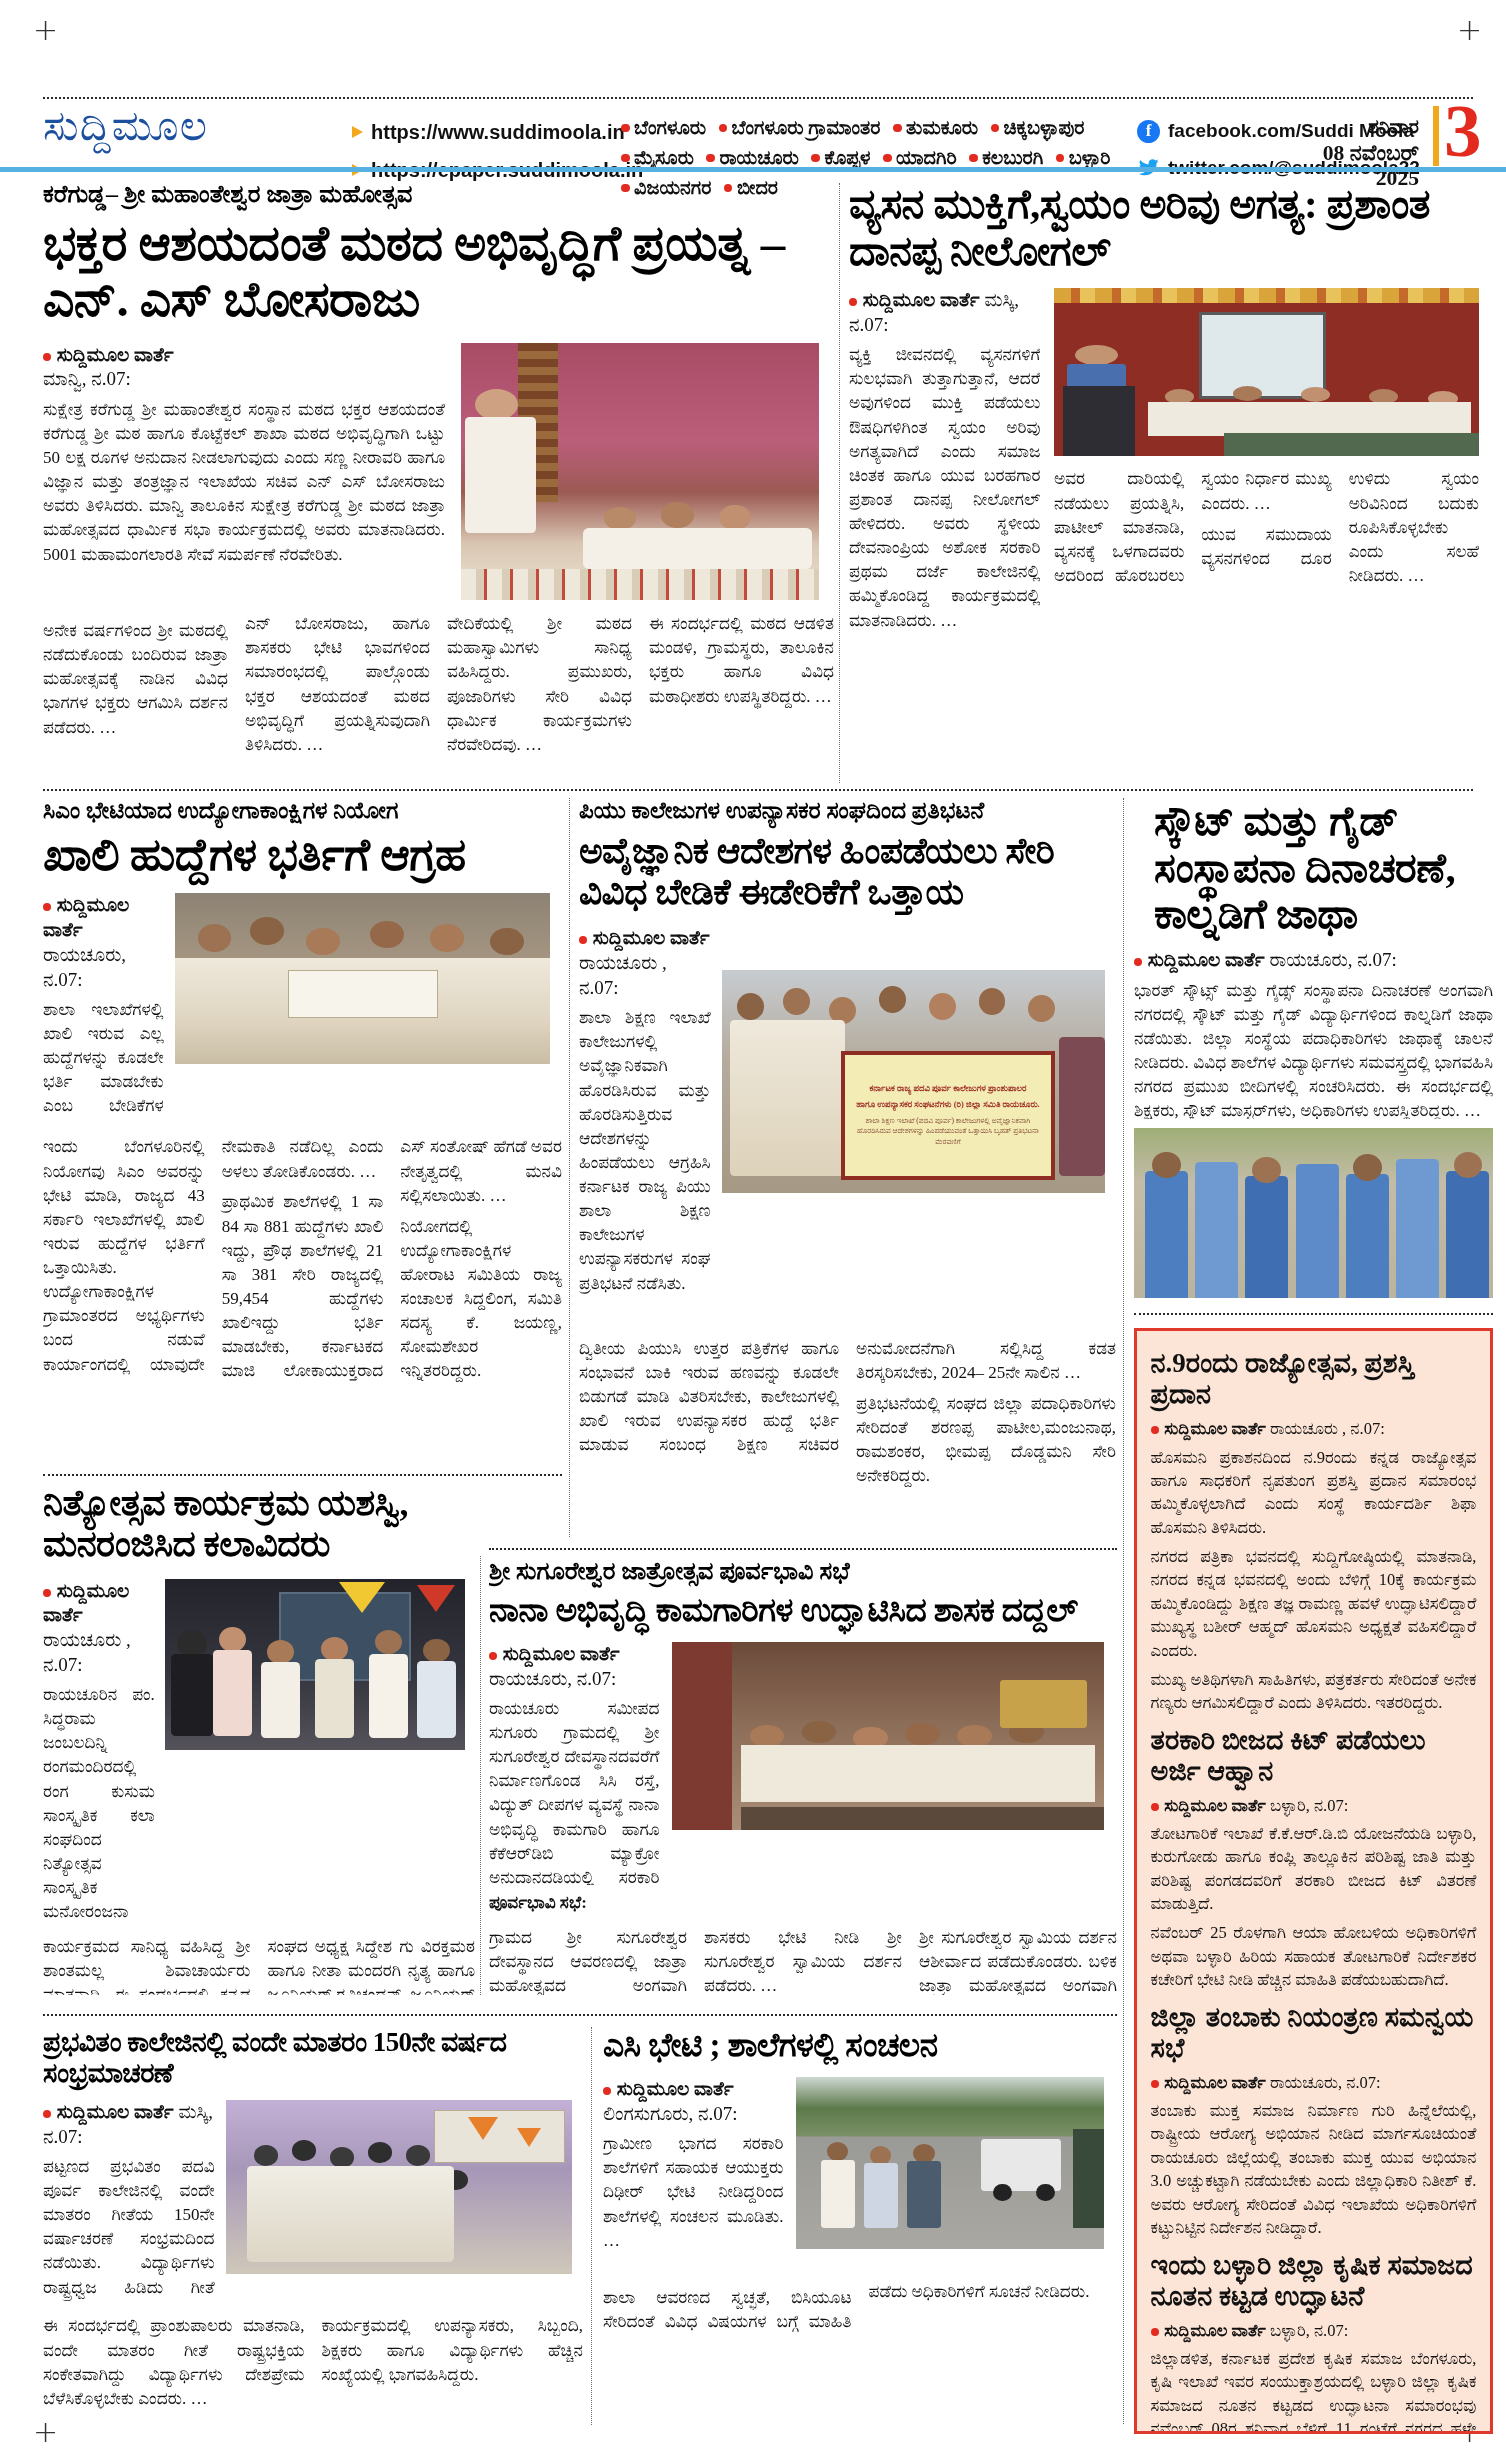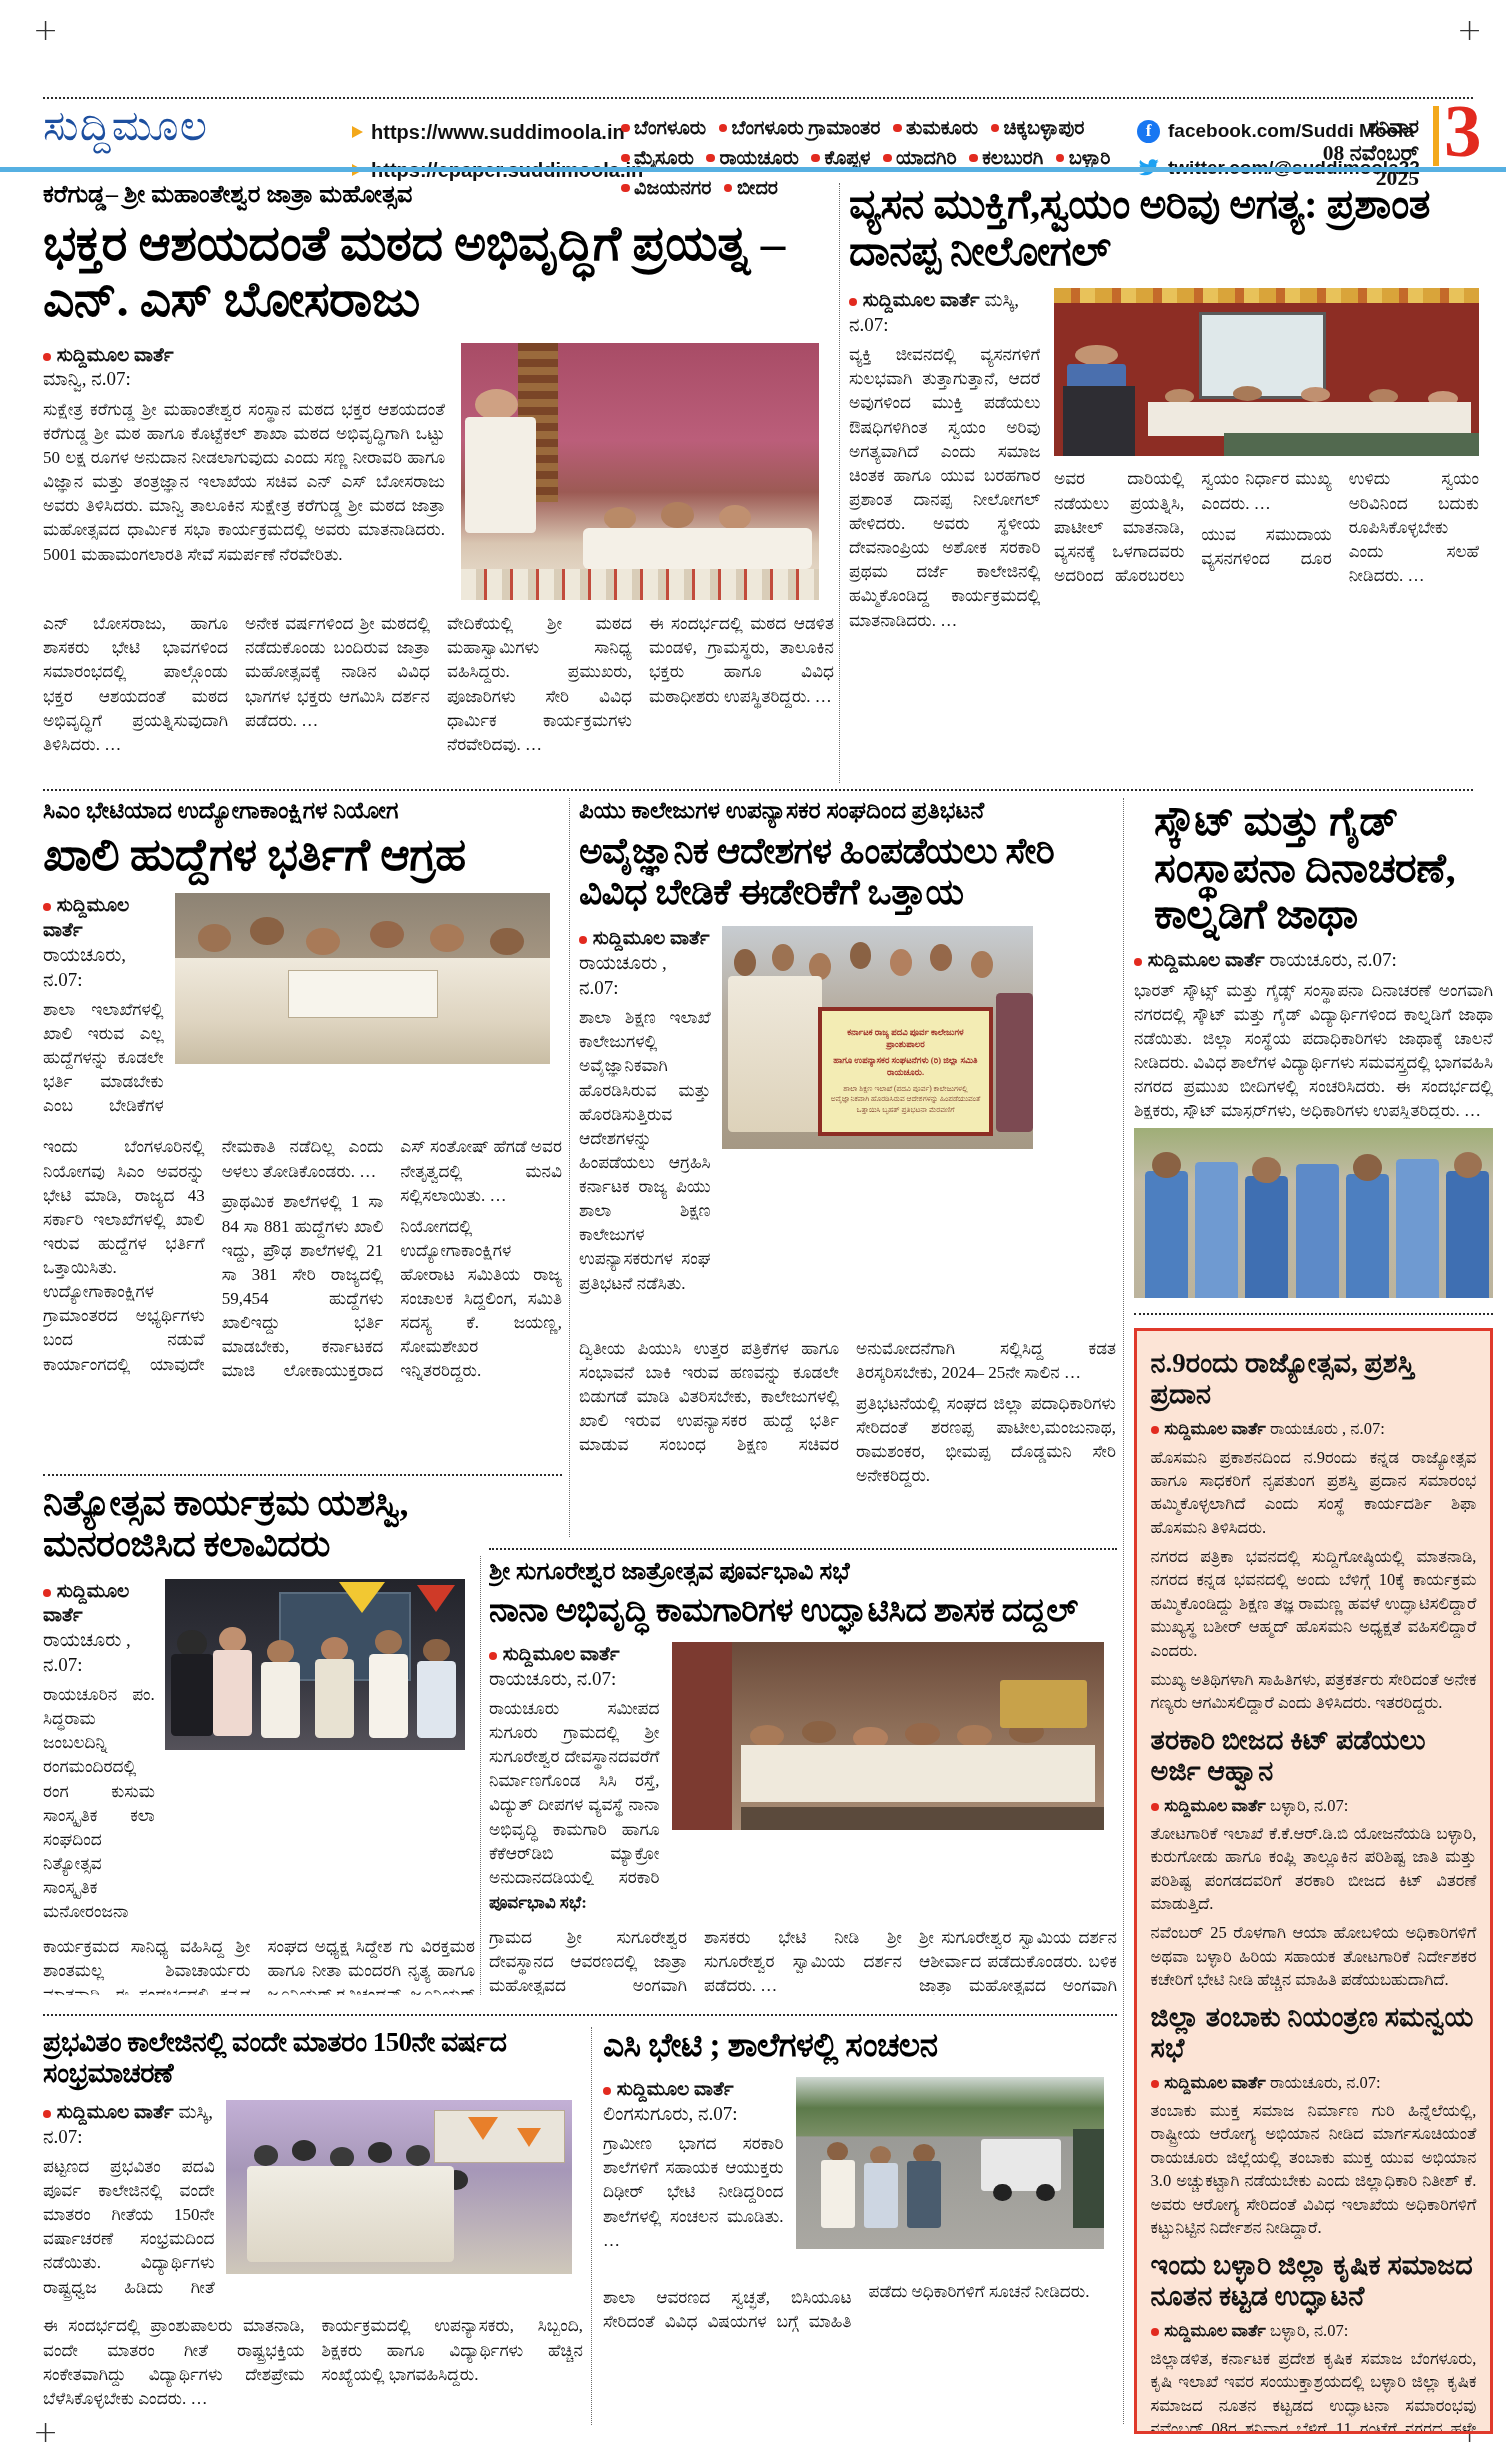--- a/index.html
+++ b/index.html
@@ -174,22 +174,22 @@
         <div class="ph" style="left:4%;top:18%;width:12%;height:12%;border-radius:50%;background:#cfa183;"></div>
         <div class="ph" style="left:1%;top:29%;width:20%;height:45%;background:#f3efe6;border-radius:4.5px;"></div>
         <div class="ph" style="left:40%;top:64%;width:9%;height:9%;border-radius:50%;background:#b98a67;"></div>
         <div class="ph" style="left:56%;top:62%;width:9%;height:10%;border-radius:50%;background:#b07f5e;"></div>
         <div class="ph" style="left:72%;top:63%;width:9%;height:10%;border-radius:50%;background:#c09070;"></div>
         <div class="ph" style="left:34%;top:72%;width:64%;height:16%;background:#f4f0e7;border-radius:5.7px;"></div>
         <div class="ph" style="left:0;bottom:0;width:100%;height:12%;background:repeating-linear-gradient(90deg,#eee8da 0 15px,#d9cdb8 15px 23px,#c24b3c 23px 26px);"></div>
       </div>
     </div>
     <div class="bodytext cols4" style="margin-top:12.5px;height:160px;overflow:hidden;">
+      <p style="margin-top:6.8px;">ಅನೇಕ ವರ್ಷಗಳಿಂದ ಶ್ರೀ ಮಠದಲ್ಲಿ ನಡೆದುಕೊಂಡು ಬಂದಿರುವ ಜಾತ್ರಾ ಮಹೋತ್ಸವಕ್ಕೆ ನಾಡಿನ ವಿವಿಧ ಭಾಗಗಳ ಭಕ್ತರು ಆಗಮಿಸಿ ದರ್ಶನ ಪಡೆದರು. …</p>
       <p>ಎನ್ ಬೋಸರಾಜು, ಹಾಗೂ ಶಾಸಕರು ಭೇಟಿ ಭಾವಗಳಿಂದ ಸಮಾರಂಭದಲ್ಲಿ ಪಾಲ್ಗೊಂಡು ಭಕ್ತರ ಆಶಯದಂತೆ ಮಠದ ಅಭಿವೃದ್ಧಿಗೆ ಪ್ರಯತ್ನಿಸುವುದಾಗಿ ತಿಳಿಸಿದರು. …</p>
-      <p style="margin-top:6.8px;">ಅನೇಕ ವರ್ಷಗಳಿಂದ ಶ್ರೀ ಮಠದಲ್ಲಿ ನಡೆದುಕೊಂಡು ಬಂದಿರುವ ಜಾತ್ರಾ ಮಹೋತ್ಸವಕ್ಕೆ ನಾಡಿನ ವಿವಿಧ ಭಾಗಗಳ ಭಕ್ತರು ಆಗಮಿಸಿ ದರ್ಶನ ಪಡೆದರು. …</p>
       <p style="margin-top:6.8px;">ವೇದಿಕೆಯಲ್ಲಿ ಶ್ರೀ ಮಠದ ಮಹಾಸ್ವಾಮಿಗಳು ಸಾನಿಧ್ಯ ವಹಿಸಿದ್ದರು. ಪ್ರಮುಖರು, ಪೂಜಾರಿಗಳು ಸೇರಿ ವಿವಿಧ ಧಾರ್ಮಿಕ ಕಾರ್ಯಕ್ರಮಗಳು ನೆರವೇರಿದವು. …</p>
       <p style="margin-top:6.8px;">ಈ ಸಂದರ್ಭದಲ್ಲಿ ಮಠದ ಆಡಳಿತ ಮಂಡಳಿ, ಗ್ರಾಮಸ್ಥರು, ತಾಲೂಕಿನ ಭಕ್ತರು ಹಾಗೂ ವಿವಿಧ ಮಠಾಧೀಶರು ಉಪಸ್ಥಿತರಿದ್ದರು. …</p>
     </div>
   </div>
 
   <div class="abs dotted-v" style="left:839px;top:183px;height:600px;"></div>
 
   <div class="abs" style="left:849px;top:181px;width:643px;height:604px;overflow:hidden;">
     <div class="headline" style="font-size:41px;">ವ್ಯಸನ ಮುಕ್ತಿಗೆ,ಸ್ವಯಂ ಅರಿವು ಅಗತ್ಯ: ಪ್ರಶಾಂತ ದಾನಪ್ಪ ನೀಲೋಗಲ್</div>
     <div class="row" style="margin-top:13.6px;">
@@ -261,21 +261,21 @@
     <div class="kicker" style="font-size:23px;">ಪಿಯು ಕಾಲೇಜುಗಳ ಉಪನ್ಯಾಸಕರ ಸಂಘದಿಂದ ಪ್ರತಿಭಟನೆ</div>
     <div class="headline" style="font-size:36px;margin-top:6.8px;">ಅವೈಜ್ಞಾನಿಕ ಆದೇಶಗಳ ಹಿಂಪಡೆಯಲು ಸೇರಿ ವಿವಿಧ ಬೇಡಿಕೆ ಈಡೇರಿಕೆಗೆ ಒತ್ತಾಯ</div>
     <div class="row" style="margin-top:13.6px;">
       <div style="width:143px;padding-right:11.4px;">
         <div class="byline">
           <span class="bdot"></span><span class="src">ಸುದ್ದಿಮೂಲ ವಾರ್ತೆ</span><br>
           <span>ರಾಯಚೂರು , ನ.07:</span>
         </div>
         <div class="bodytext" style="height:318px;overflow:hidden;">ಶಾಲಾ ಶಿಕ್ಷಣ ಇಲಾಖೆ ಕಾಲೇಜುಗಳಲ್ಲಿ ಅವೈಜ್ಞಾನಿಕವಾಗಿ ಹೊರಡಿಸಿರುವ ಮತ್ತು ಹೊರಡಿಸುತ್ತಿರುವ ಆದೇಶಗಳನ್ನು ಹಿಂಪಡೆಯಲು ಆಗ್ರಹಿಸಿ ಕರ್ನಾಟಕ ರಾಜ್ಯ ಪಿಯು ಶಾಲಾ ಶಿಕ್ಷಣ ಕಾಲೇಜುಗಳ ಉಪನ್ಯಾಸಕರುಗಳ ಸಂಘ ಪ್ರತಿಭಟನೆ ನಡೆಸಿತು.</div>
       </div>
-      <div class="photo" style="width:311px;height:223px;">
+      <div class="photo" style="width:383px;height:223px;margin-top:44px;">
         <div class="ph" style="inset:0;background:linear-gradient(180deg,#c7ccd1 0%,#b5ab9d 40%,#a59884 100%);"></div>
         <div class="ph" style="left:4%;top:10%;width:7%;height:12%;border-radius:50%;background:#8a6244;"></div>
         <div class="ph" style="left:16%;top:8%;width:7%;height:12%;border-radius:50%;background:#9c7252;"></div>
         <div class="ph" style="left:28%;top:12%;width:7%;height:12%;border-radius:50%;background:#a87a58;"></div>
         <div class="ph" style="left:41%;top:7%;width:7%;height:12%;border-radius:50%;background:#8a6244;"></div>
         <div class="ph" style="left:54%;top:10%;width:7%;height:12%;border-radius:50%;background:#b2805f;"></div>
         <div class="ph" style="left:67%;top:8%;width:7%;height:12%;border-radius:50%;background:#95684a;"></div>
         <div class="ph" style="left:80%;top:11%;width:7%;height:12%;border-radius:50%;background:#a87a58;"></div>
         <div class="ph" style="left:2%;top:22%;width:30%;height:70%;background:linear-gradient(180deg,#efe9dc,#ddd2ba);border-radius:4.5px;"></div>
         <div class="ph" style="left:88%;top:30%;width:12%;height:62%;background:#7c4a52;border-radius:4.5px;"></div>

